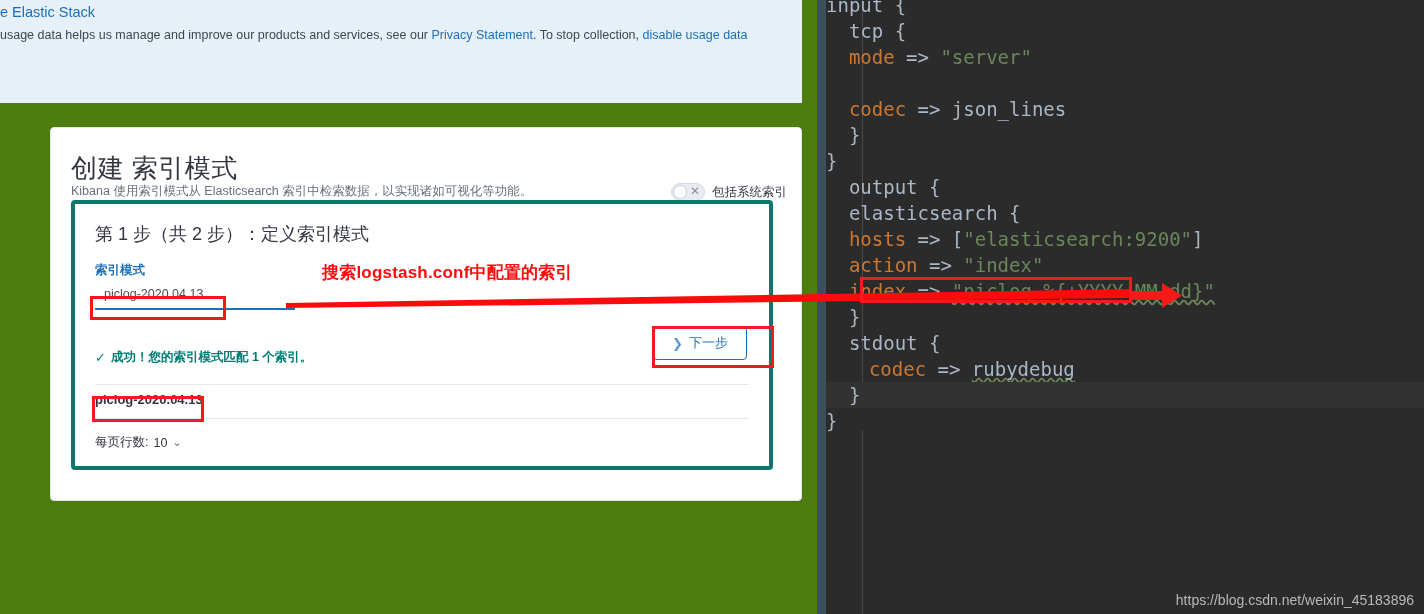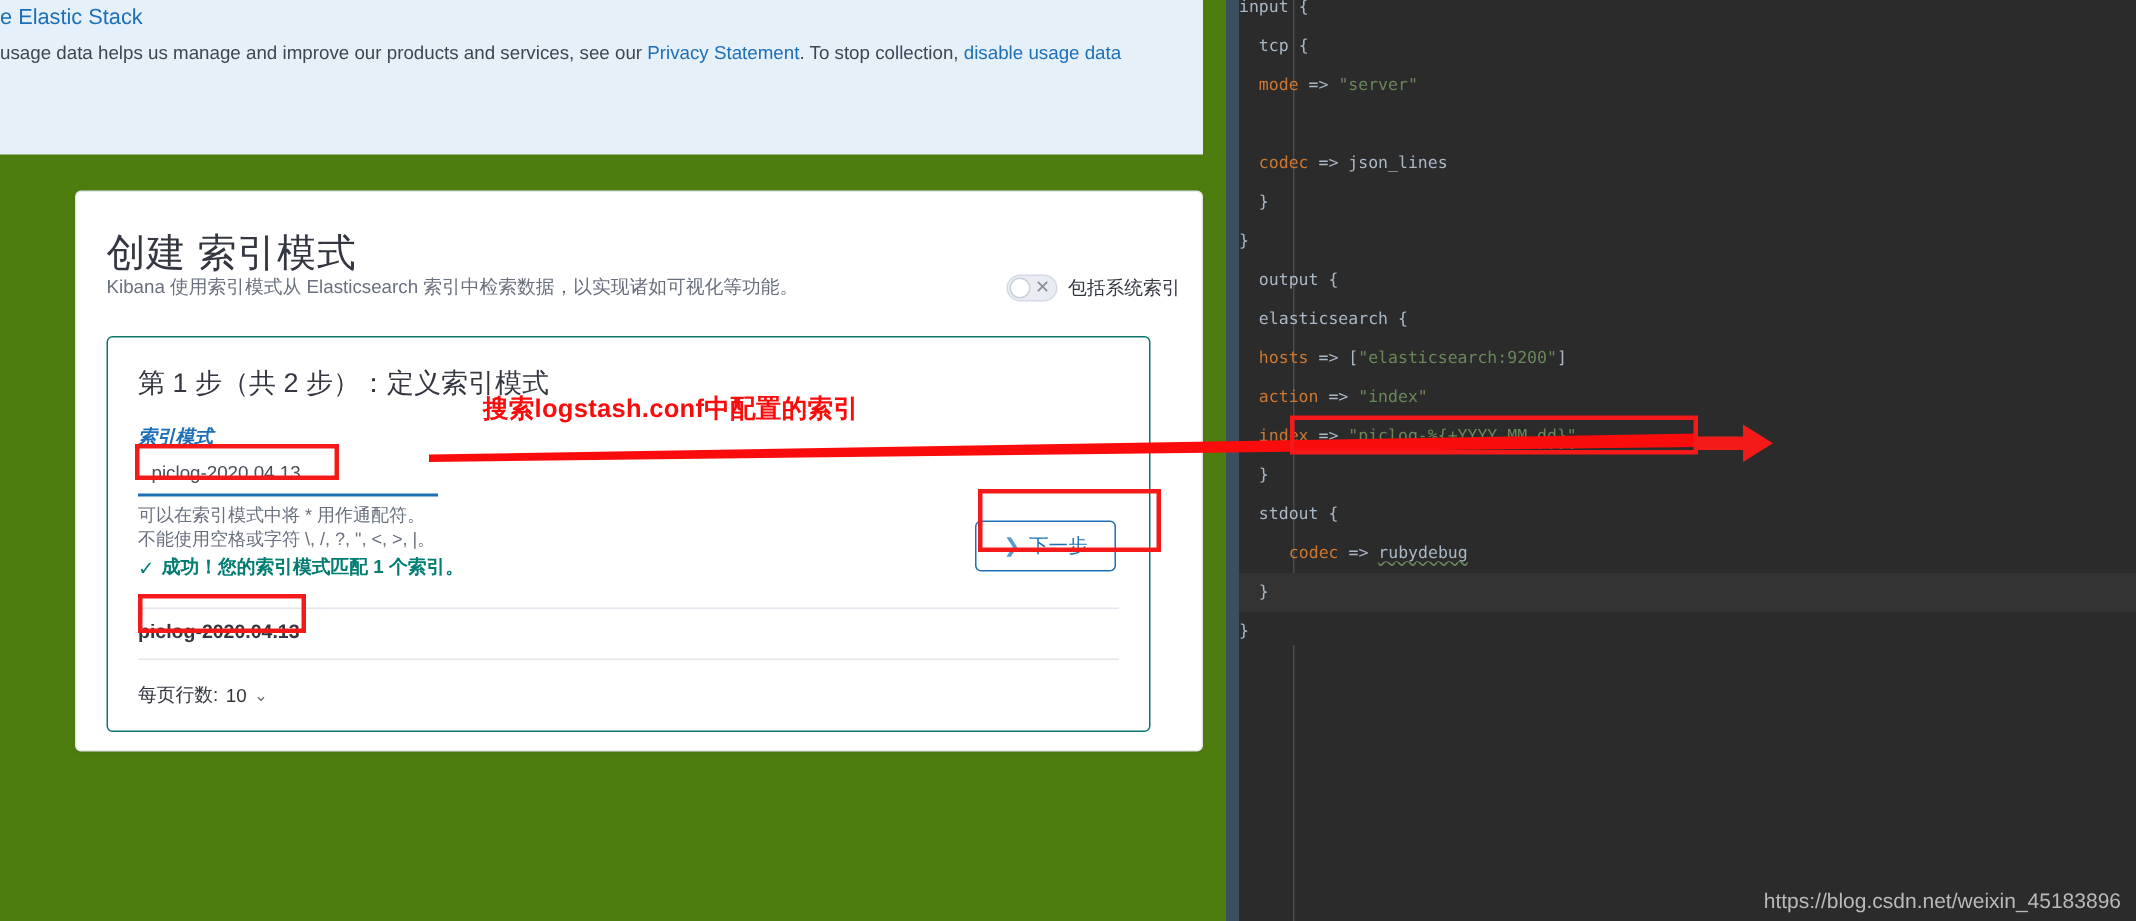--- a/index.html
+++ b/index.html
@@ -53,30 +53,30 @@
   .switch .knob{
     position:absolute;left:1px;top:1px;width:12px;height:12px;border-radius:50%;
     background:#ffffff;border:1px solid #c9d0dc;
   }
   .switch .x{
     position:absolute;right:4px;top:-1px;font-size:12px;color:#8a8f99;line-height:16px;
   }
   .sys-toggle-label{font-size:12.5px;color:#343741;white-space:nowrap;}
 
   .inner-card{
-    position:absolute;left:20px;top:96px;width:694px;height:262px;
-    background:#ffffff;border:1px solid #0f766e;border-radius:4px;
+    position:absolute;left:20px;top:72px;width:694px;height:262px;
+    background:#ffffff;border:4px solid #0f766e;border-radius:4px;
   }
   .step-title{
     position:absolute;left:20px;top:18px;
     font-size:18px;color:#343741;white-space:nowrap;
   }
   .field-label{
     position:absolute;left:20px;top:58px;
-    font-size:12.5px;color:#1d6fb8;font-weight:bold;white-space:nowrap;font-style:italic;
+    font-size:12.5px;color:#1d6fb8;font-weight:bold;white-space:nowrap;
   }
   .index-input{
     position:absolute;left:20px;top:78px;width:200px;height:28px;
     background:#ffffff;border:none;border-bottom:2px solid #1d6fb8;
     box-sizing:border-box;
   }
   .index-input .val{
     position:absolute;left:9px;top:5px;font-size:12.5px;color:#4a4f59;
   }
   .helper{
@@ -117,21 +117,21 @@
   .right-pane{
     position:absolute;left:817px;top:0;width:607px;height:614px;
     background:#2b2b2b;overflow:hidden;
   }
   .gutter{
     position:absolute;left:0;top:0;width:9px;height:614px;background:#3c4f5e;
   }
   .code{
     position:absolute;left:9px;top:0;width:482px;height:614px;
     font-family:"DejaVu Sans Mono","Liberation Mono",monospace;
-    font-size:11px;
+    font-size:19px;
   }
   .cline{position:absolute;left:0;width:598px;height:26px;line-height:26px;white-space:pre;}
   .cline.hl{background:#323232;}
   .indent-guide{position:absolute;left:36px;top:0;width:1px;height:404px;background:#4a4a4a;}
   .indent-guide2{position:absolute;left:36px;top:430px;width:1px;height:184px;background:#4a4a4a;}
   .tok-plain{color:#a9b7c6;}
   .tok-key{color:#cc7832;}
   .tok-str{color:#6a8759;}
   .tok-num{color:#a9b7c6;}
   .tok-brace{color:#a9b7c6;}
@@ -182,21 +182,20 @@
       </div>
 
       <div class="inner-card">
         <div class="step-title">第 1 步（共 2 步）：定义索引模式</div>
         <div class="field-label">索引模式</div>
 
         <div class="index-input">
           <div class="val">piclog-2020.04.13</div>
         </div>
 
-        <div class="helper"><span>可以在索引模式中将 * 用作通配符。</span><br><span>不能使用空格或字符 \, /, ?, ", &lt;, &gt;, |。</span></div>
 
         <div class="success">
           <span class="check">✓</span>
           <span>成功！您的索引模式匹配 1 个索引。</span>
         </div>
 
         <div class="next-btn">
           <span class="next-chev">❯</span>
           <span>下一步</span>
         </div>

